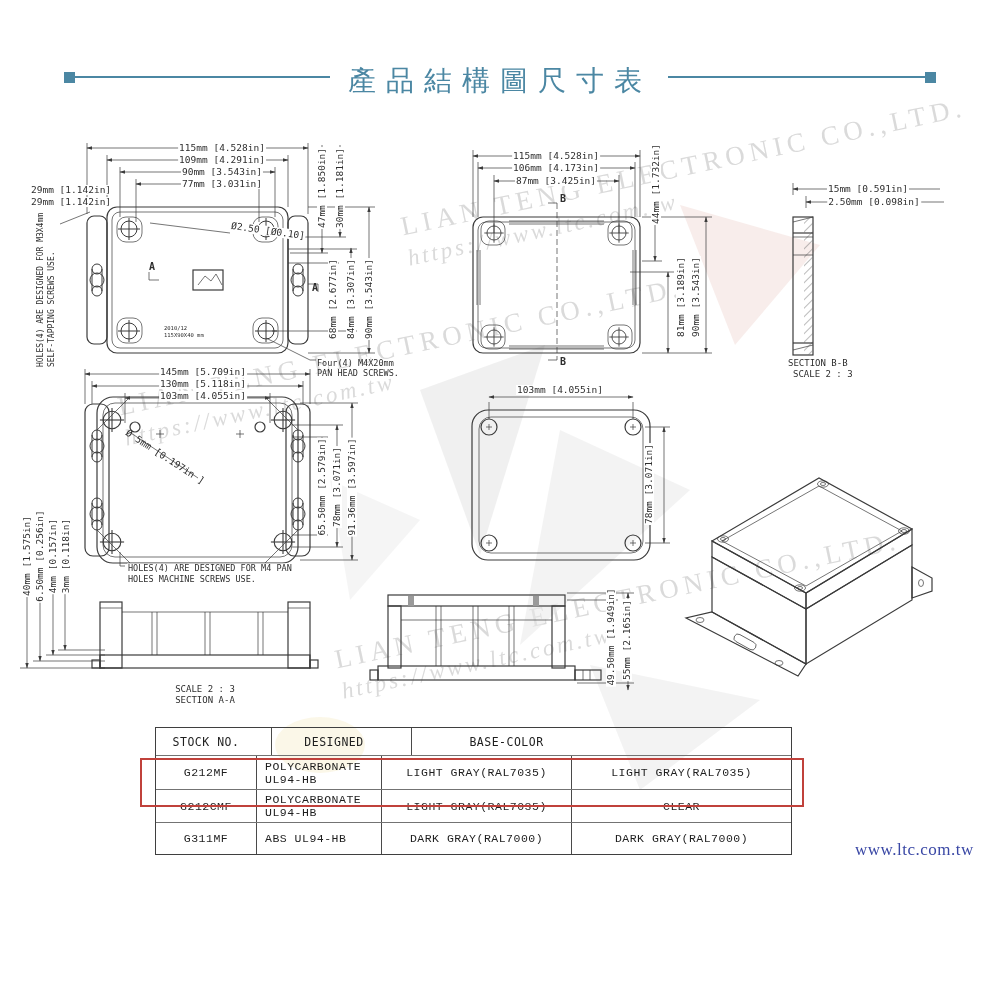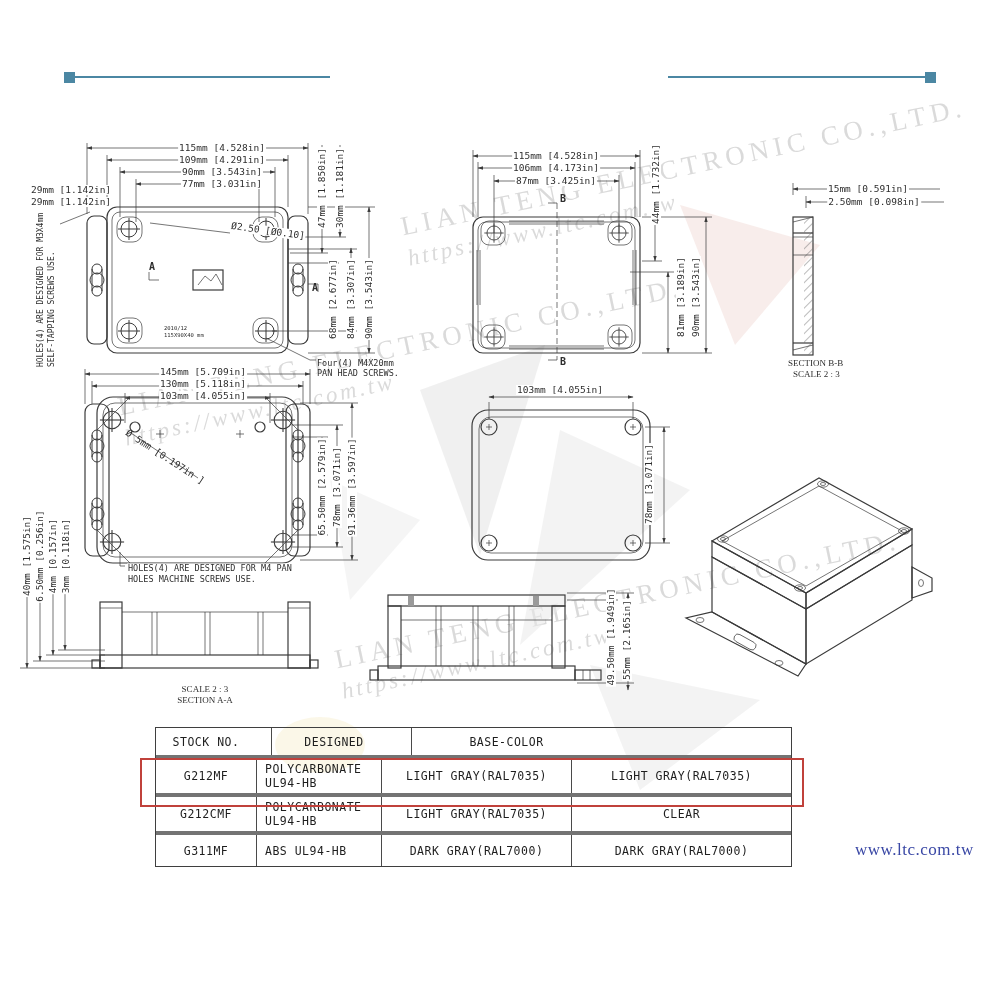--- a/index.html
+++ b/index.html
@@ -20,51 +20,52 @@
   .t{fill:none;stroke:#3b3b3b;stroke-width:.7;}
   
   .lb{position:absolute;font-family:"DejaVu Sans Mono","Liberation Mono",monospace;
       font-size:9.5px;color:#2e2e2e;background:#fff;line-height:1.05;white-space:nowrap;
       padding:0 1px;z-index:2;}
   .c{transform:translate(-50%,-50%);}
   .lft{transform:translate(0,-50%);}
   .v{transform:translate(-50%,-50%) rotate(-90deg);}
   .tiny{font-size:5.5px;background:transparent;}
   .n85{font-size:8.5px;}
-  .cap{font-size:9px;background:transparent;font-family:Liberation Serif, serif;}
+  .cap{font-size:9px;background:transparent;}
   .mk{font-size:10px;background:transparent;font-weight:bold;}
   .vnote{position:absolute;left:46px;top:290px;transform:translate(-50%,-50%) rotate(-90deg);
       font-family:"DejaVu Sans Mono","Liberation Mono",monospace;font-size:8px;line-height:11px;
       color:#2e2e2e;white-space:nowrap;z-index:2;text-align:left;}
   .vnote span{display:block;}
   
   .spec-table{position:absolute;left:155px;top:727px;width:635px;border:1.6px solid #3f3f3f;
       font-family:"DejaVu Sans Mono","Liberation Mono",monospace;font-size:11.5px;color:#1e1e1e;z-index:3;}
   .tr{display:grid;grid-template-columns:100px 125px 190px 220px;}
-  .tr + .tr{border-top:4px solid #737373;}
+  .tr + .tr{border-top:1px solid #737373;font-family:Liberation Mono, monospace;}
   .td{border-left:1px solid #4a4a4a;display:flex;align-items:center;justify-content:center;
       text-align:center;padding:3px 4px;letter-spacing:.5px;}
   .td:first-child{border-left:none;}
   .td.mat{flex-direction:column;align-items:flex-start;text-align:left;padding-left:8px;}
   .hrow{min-height:27px;gap:15px;}
   .r1{min-height:33px;}
   .r2{min-height:31px;}
   .r3{min-height:31px;}
   .hl-box{position:absolute;left:140px;top:758px;width:660px;height:45px;
       border:2px solid #c0413b;z-index:4;}
   .site{position:absolute;left:855px;top:840px;font-family:"Liberation Serif",serif;
       font-size:17px;color:#3947a5;z-index:3;letter-spacing:.5px;}
 </style>
 </head>
 <body>
 
 <div class="page">
 
   <div class="tbar" style="left:64px;top:72px;width:11px;height:11px;"></div>
   <div class="tbar" style="left:75px;top:76px;width:255px;height:2px;"></div>
+  <div class="page-title">產品結構圖尺寸表</div>
   <div class="tbar" style="left:668px;top:76px;width:257px;height:2px;"></div>
   <div class="tbar" style="left:925px;top:72px;width:11px;height:11px;"></div>
 
   <div class="wm" style="left:398px;top:212px;">
     <div class="co">LIAN TENG ELECTRONIC CO.,LTD.</div>
     <div class="url">https://www.ltc.com.tw</div>
   </div>
   <div class="wm" style="left:115px;top:392px;">
     <div class="co">LIAN TENG ELECTRONIC CO.,LTD.</div>
     <div class="url">https://www.ltc.com.tw</div>

